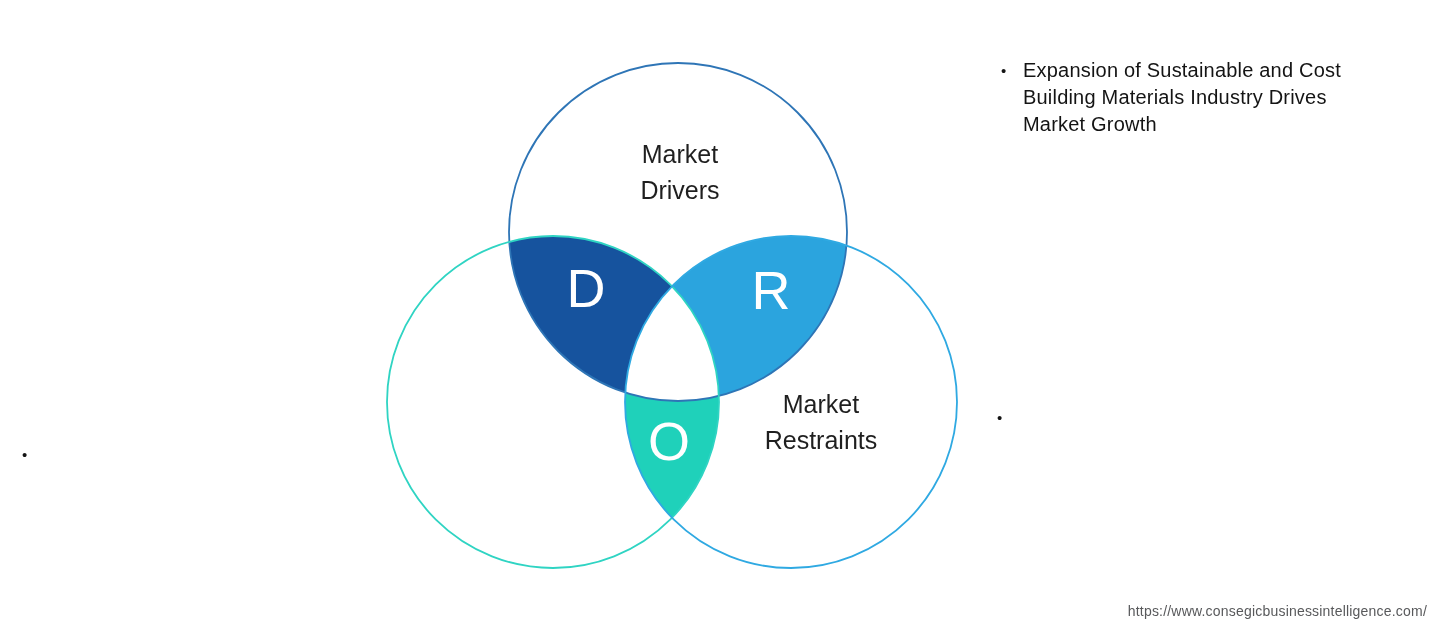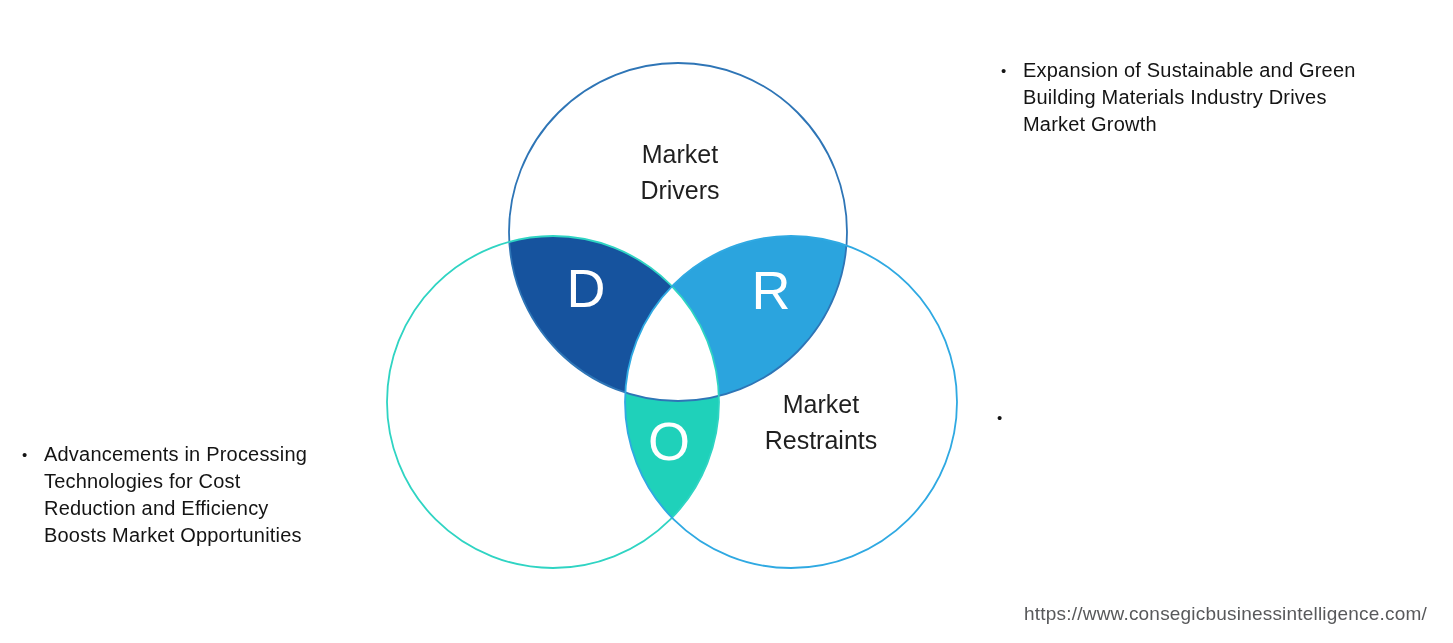--- a/index.html
+++ b/index.html
@@ -50,21 +50,21 @@
     padding-left: 2px;
   }
   .bullet .bullet-text { white-space: pre-line; }
   .bullet-drivers    { left: 999px; top: 57px;  width: 450px; }
   .bullet-restraints { left: 995px; top: 404px; width: 420px; }
   .bullet-opportunity{ left: 20px;  top: 441px; width: 390px; }
   .footer-url {
     position: absolute;
     right: 26px; top: 603px;
     color: #58595b;
-    font-size: 19px;
+    font-size: 14px;
     letter-spacing: 0.2px;
   }
 </style>
 </head>
 <body>
 
 <div class="canvas">
 
   <svg class="venn-svg" viewBox="370 55 600 525">
     <defs>
@@ -97,32 +97,28 @@
     <text x="669" y="441" text-anchor="middle" dominant-baseline="central" fill="#ffffff">O</text>
   </svg>
 
   <div class="circle-label label-drivers">Market
 Drivers</div>
   <div class="circle-label label-restraints">Market
 Restraints</div>
 
   <div class="bullet bullet-drivers">
     <span class="marker">•</span>
-    <span class="bullet-text">Expansion of Sustainable and Green
+    <span class="bullet-text">Expansion of Sustainable and Cost
 Building Materials Industry Drives
 Market Growth</span>
   </div>
 
   <div class="bullet bullet-restraints">
     <span class="marker">•</span>
   </div>
 
   <div class="bullet bullet-opportunity">
     <span class="marker">•</span>
-    <span class="bullet-text">Advancements in Processing
-Technologies for Cost
-Reduction and Efficiency
-Boosts Market Opportunities</span>
   </div>
 
   <div class="footer-url">https://www.consegicbusinessintelligence.com/</div>
 
 </div>
 
 </body></html>

